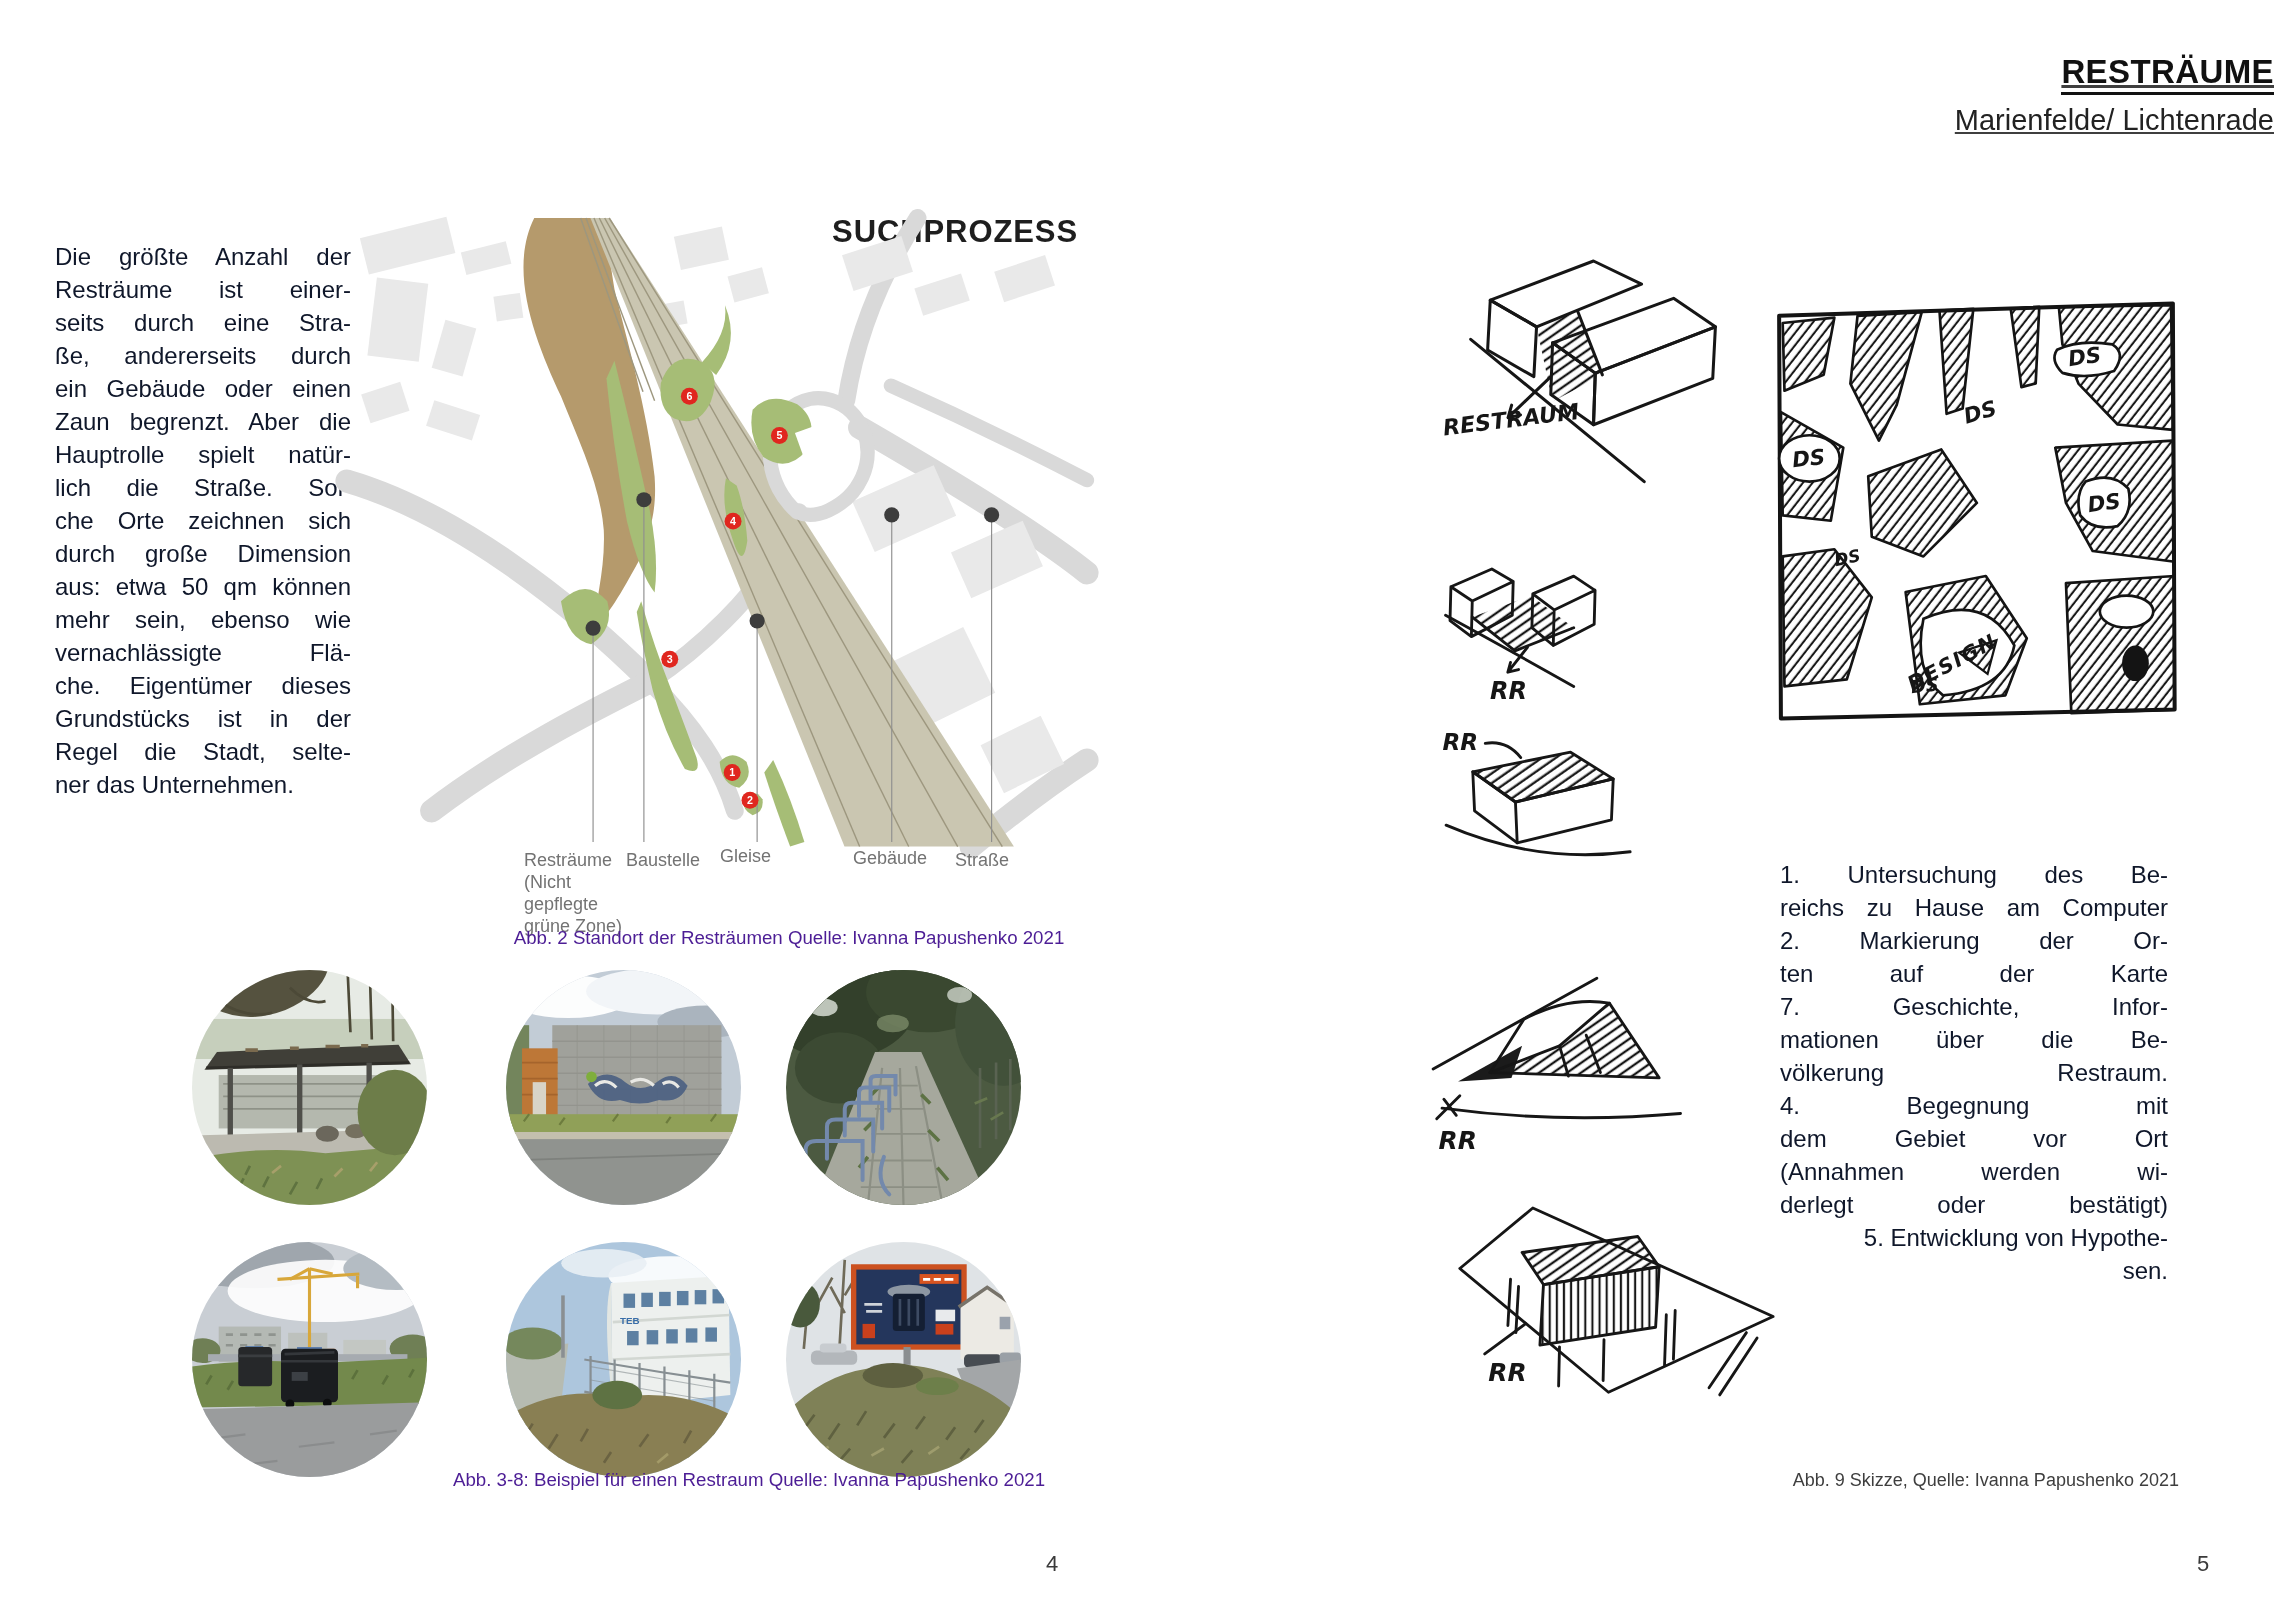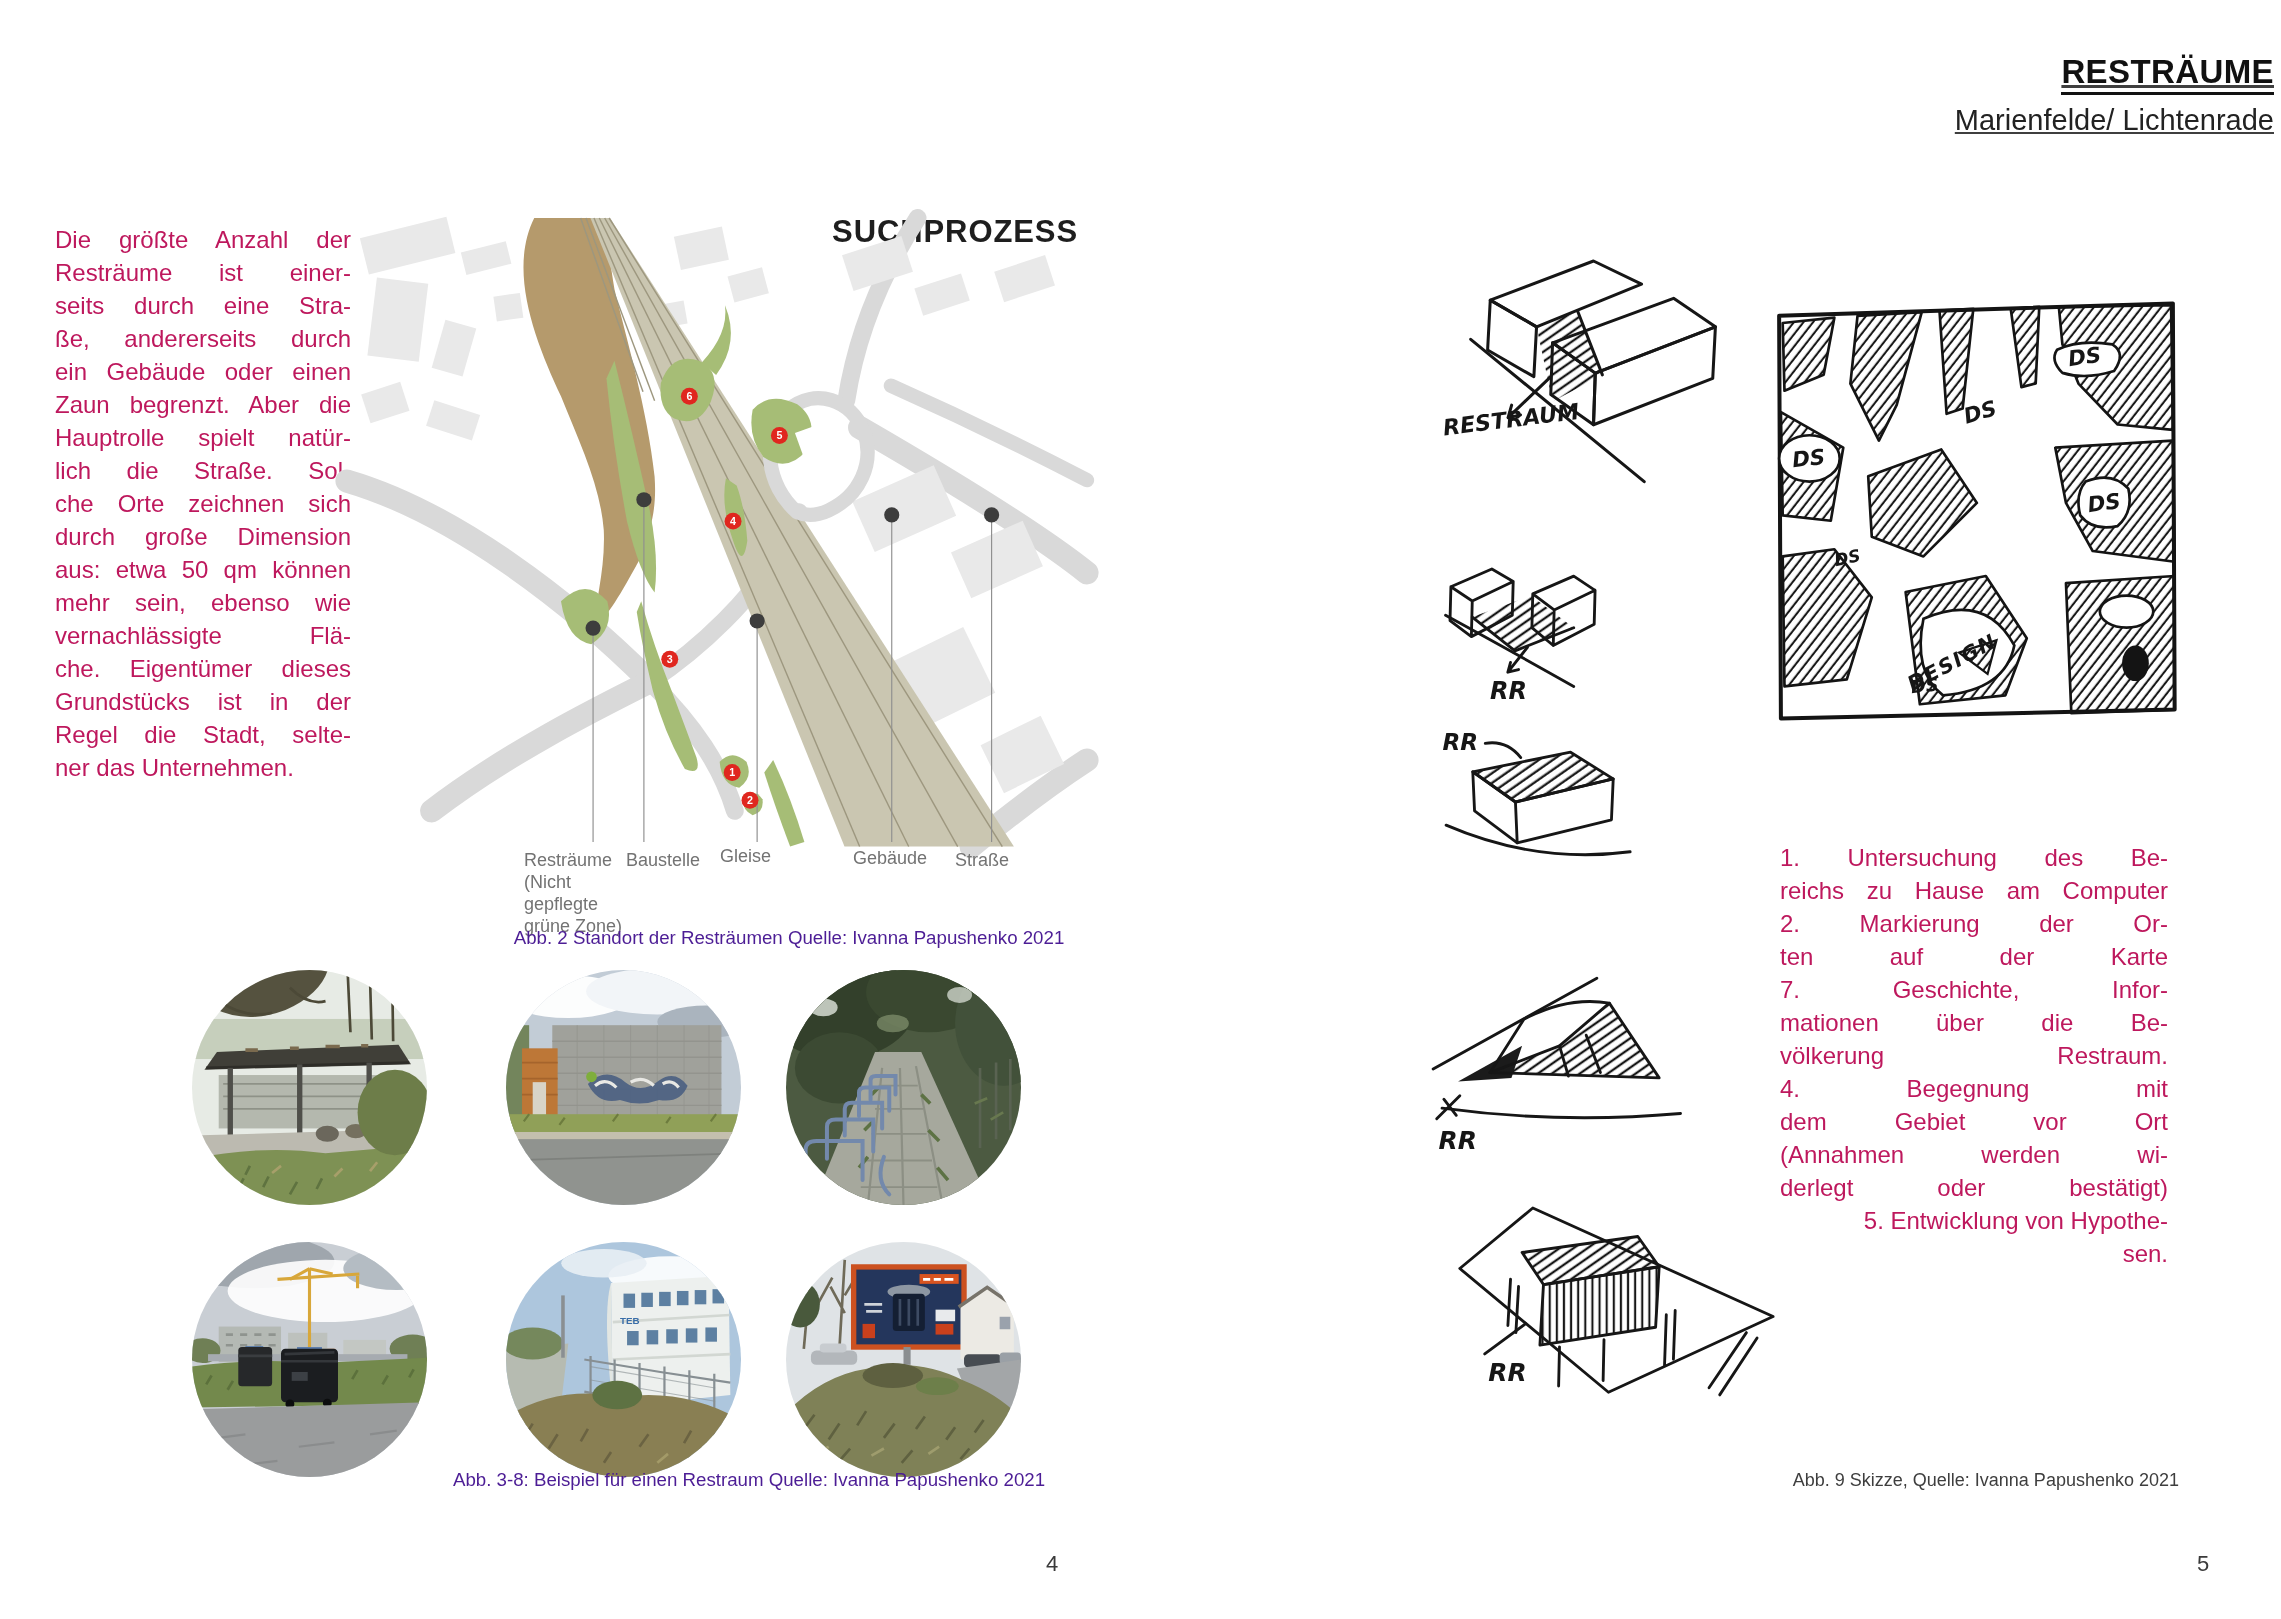--- a/index.html
+++ b/index.html
@@ -1,20 +1,20 @@
 <!DOCTYPE html>
 <html style="font-size:14.3px"><head>
 <meta charset="utf-8">
 <style>
   html,body{margin:0;padding:0;background:#ffffff;}
   #canvas{position:relative;width:2281px;height:1619px;background:#ffffff;overflow:hidden;
           font-family:"Liberation Sans","DejaVu Sans",sans-serif;color:#3f3f3f;}
   .abs{position:absolute;}
   
-  .body-col{font-size:24px;line-height:33px;color:#be185d;}
+  .body-col{font-size:24px;line-height:33px;color:#0f172a;margin-top:17px;}
   .tline-j{text-align:justify;text-align-last:justify;}
   .tline-l{text-align:left;}
   .tline-r{text-align:right;}
   .map-title{font-size:31px;font-weight:bold;color:#1e1e1e;letter-spacing:0.9px;text-align:right;}
   .legend-label{font-size:18px;line-height:22px;color:#737373;}
   .caption{font-size:18.7px;color:#4c1d95;}
   .caption-sm{font-size:18px;color:#3e3e3e;}
   .pagenum{font-size:22px;color:#3a3a3a;}
   .photo{border-radius:50%;overflow:hidden;width:235px;height:235px;}
   .photo svg{display:block;}

